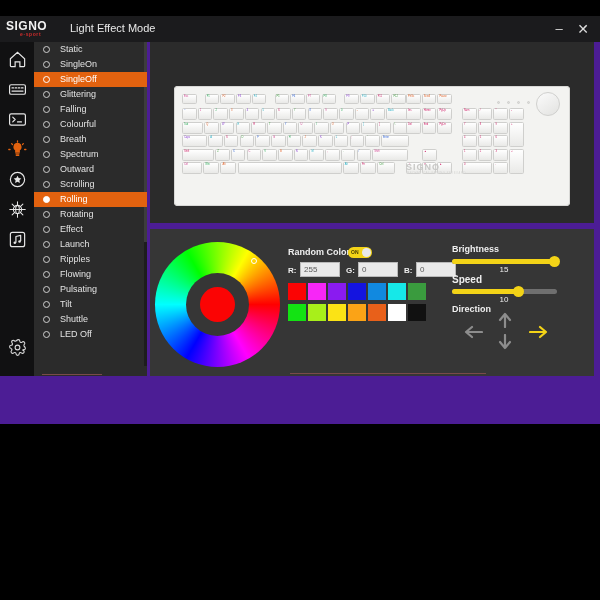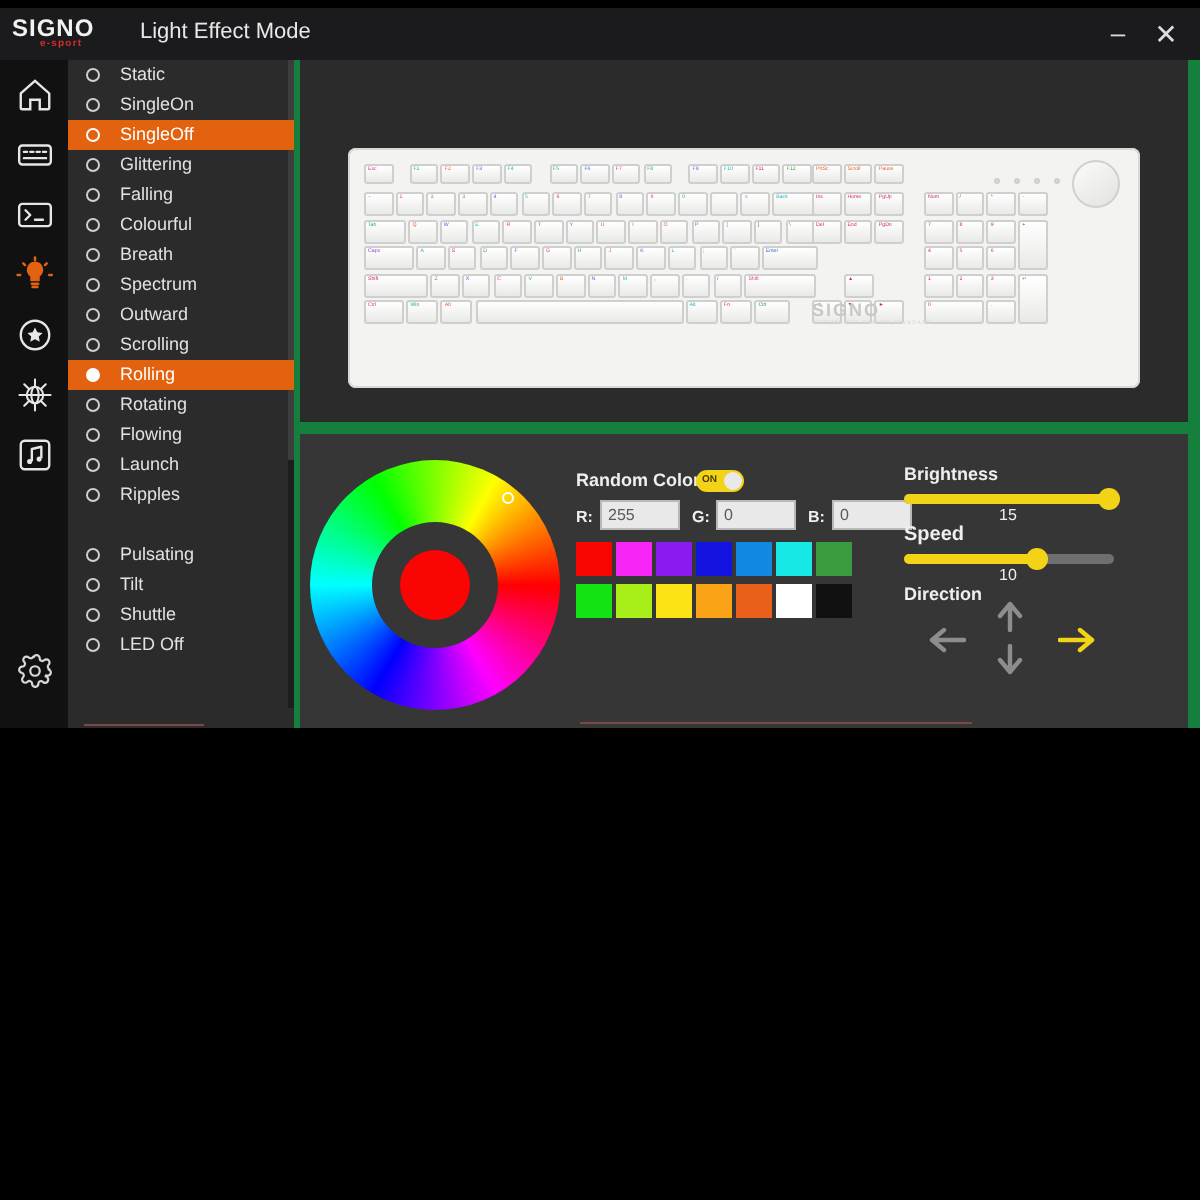--- a/index.html
+++ b/index.html
@@ -1,18 +1,18 @@
 <!DOCTYPE html>
 <html><head>
 <meta charset="utf-8">
 <style>
   html,body{margin:0;padding:0;background:#000;}
   body{width:600px;height:600px;overflow:hidden;font-family:"Liberation Sans",sans-serif;}
 
-  .app{position:absolute;left:0;top:4px;width:600px;height:360px;background:#15803d;overflow:hidden;}
+  .app{position:absolute;left:0;top:16px;width:600px;height:408px;background:#4c1d95;overflow:hidden;}
 
   
   .titlebar{position:absolute;left:0;top:0;width:600px;height:26px;background:#1b1b1d;}
   .logo{position:absolute;left:6px;top:3px;width:56px;height:20px;}
   .logo-main{font-family:"Liberation Sans",sans-serif;font-weight:bold;font-size:12px;color:#f2f2f2;letter-spacing:0.5px;line-height:12px;
              -webkit-text-stroke:0px;position:absolute;left:0;top:1px;}
   .logo-sub{position:absolute;left:14px;top:12px;font-size:5px;color:#d22c2c;font-weight:bold;letter-spacing:0.6px;}
   .apptitle{position:absolute;left:70px;top:6px;font-size:11px;color:#e8e8e8;}
   .wbtn{position:absolute;top:4px;width:18px;height:18px;color:#dcdcdc;font-size:13px;text-align:center;line-height:18px;cursor:pointer;}
   .wmin{right:32px;}
@@ -202,29 +202,33 @@
       <div class="eff hl sel" style="top: 150px; position: absolute; left: 0px; width: 113px;">
         <span class="radio"></span>
         <span class="lbl">Rolling</span>
       </div>
       <div class="eff" style="top: 165px; position: absolute; left: 0px; width: 113px;">
         <span class="radio"></span>
         <span class="lbl">Rotating</span>
       </div>
       <div class="eff" style="top: 180px; position: absolute; left: 0px; width: 113px;">
         <span class="radio"></span>
+        <span class="lbl">Effect</span>
+      </div>
+      <div class="eff" style="top: 195px; position: absolute; left: 0px; width: 113px;">
+        <span class="radio"></span>
+        <span class="lbl">Launch</span>
+      </div>
+      <div class="eff" style="top: 210px; position: absolute; left: 0px; width: 113px;">
+        <span class="radio"></span>
+        <span class="lbl">Ripples</span>
+      </div>
+      <div class="eff" style="top: 225px; position: absolute; left: 0px; width: 113px;">
+        <span class="radio"></span>
         <span class="lbl">Flowing</span>
-      </div>
-      <div class="eff" style="top: 195px; position: absolute; left: 0px; width: 113px;">
-        <span class="radio"></span>
-        <span class="lbl">Launch</span>
-      </div>
-      <div class="eff" style="top: 210px; position: absolute; left: 0px; width: 113px;">
-        <span class="radio"></span>
-        <span class="lbl">Ripples</span>
       </div>
       <div class="eff" style="top: 240px; position: absolute; left: 0px; width: 113px;">
         <span class="radio"></span>
         <span class="lbl">Pulsating</span>
       </div>
       <div class="eff" style="top: 255px; position: absolute; left: 0px; width: 113px;">
         <span class="radio"></span>
         <span class="lbl">Tilt</span>
       </div>
       <div class="eff" style="top: 285px; position: absolute; left: 0px; width: 113px;">

